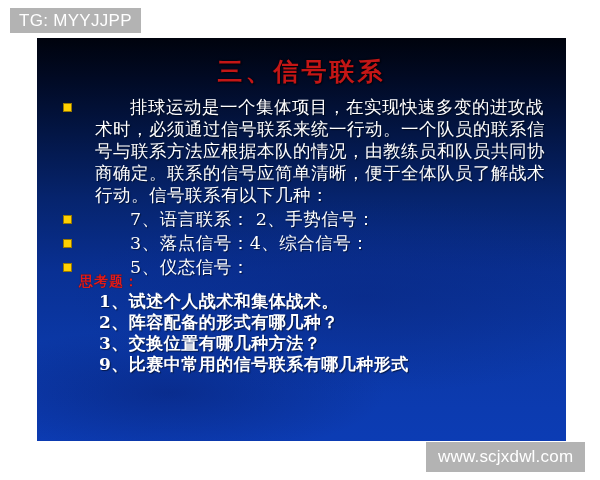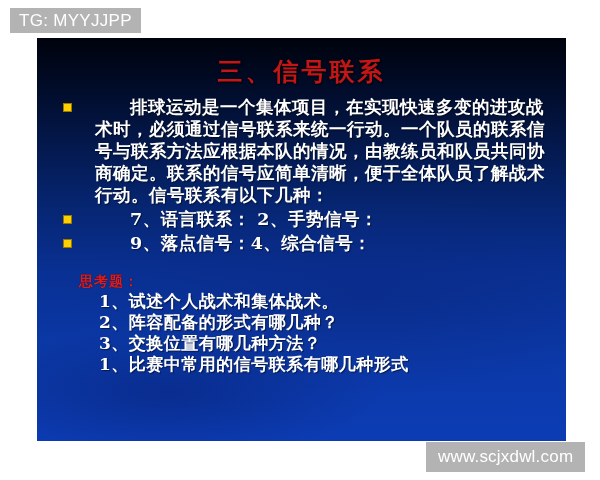--- a/index.html
+++ b/index.html
@@ -70,21 +70,21 @@
   }
 
   
   #body-block {
     position: absolute;
     left: 18px;
     top: 58px;
     width: 500px;
     color: #ffffff;
     font-family: "DejaVu Serif", "Liberation Serif", serif;
-    font-weight: bold;
+    font-weight: normal;
     font-size: 17.5px;
     line-height: 22px;
     text-shadow: 1px 1px 1px rgba(0,0,0,.55);
   }
 
   .para-row {
     position: relative;
     padding-left: 40px;
     margin: 0 0 0 0;
   }
@@ -192,33 +192,37 @@
         <span class="para-text">排球运动是一个集体项目，在实现快速多变的进攻战术时，必须通过信号联系来统一行动。一个队员的联系信号与联系方法应根据本队的情况，由教练员和队员共同协商确定。联系的信号应简单清晰，便于全体队员了解战术行动。信号联系有以下几种：</span>
       </div>
 
       <div class="list-row">
         <span class="bullet"></span>
         <span class="list-text">7、语言联系：  2、手势信号：</span>
       </div>
 
       <div class="list-row">
         <span class="bullet"></span>
-        <span class="list-text">9、落点信号：4、综合信号：</span>
-      </div>
-
+        <span class="list-text">3、落点信号：4、综合信号：</span>
+      </div>
+
+      <div class="list-row">
+        <span class="bullet"></span>
+        <span class="list-text">5、仪态信号：</span>
+      </div>
 
     </div>
 
     <div id="quiz-block">
       <div id="quiz-heading">思考题：</div>
       <ul id="quiz-list">
         <li>1、试述个人战术和集体战术。</li>
         <li>2、阵容配备的形式有哪几种？</li>
         <li>3、交换位置有哪几种方法？</li>
-        <li>1、比赛中常用的信号联系有哪几种形式</li>
+        <li>9、比赛中常用的信号联系有哪几种形式</li>
       </ul>
     </div>
 
   </div>
 
   <div class="watermark" id="tag-watermark">TG: MYYJJPP</div>
 
   <div class="watermark" id="site-watermark">www.scjxdwl.com</div>
 
 </div>

